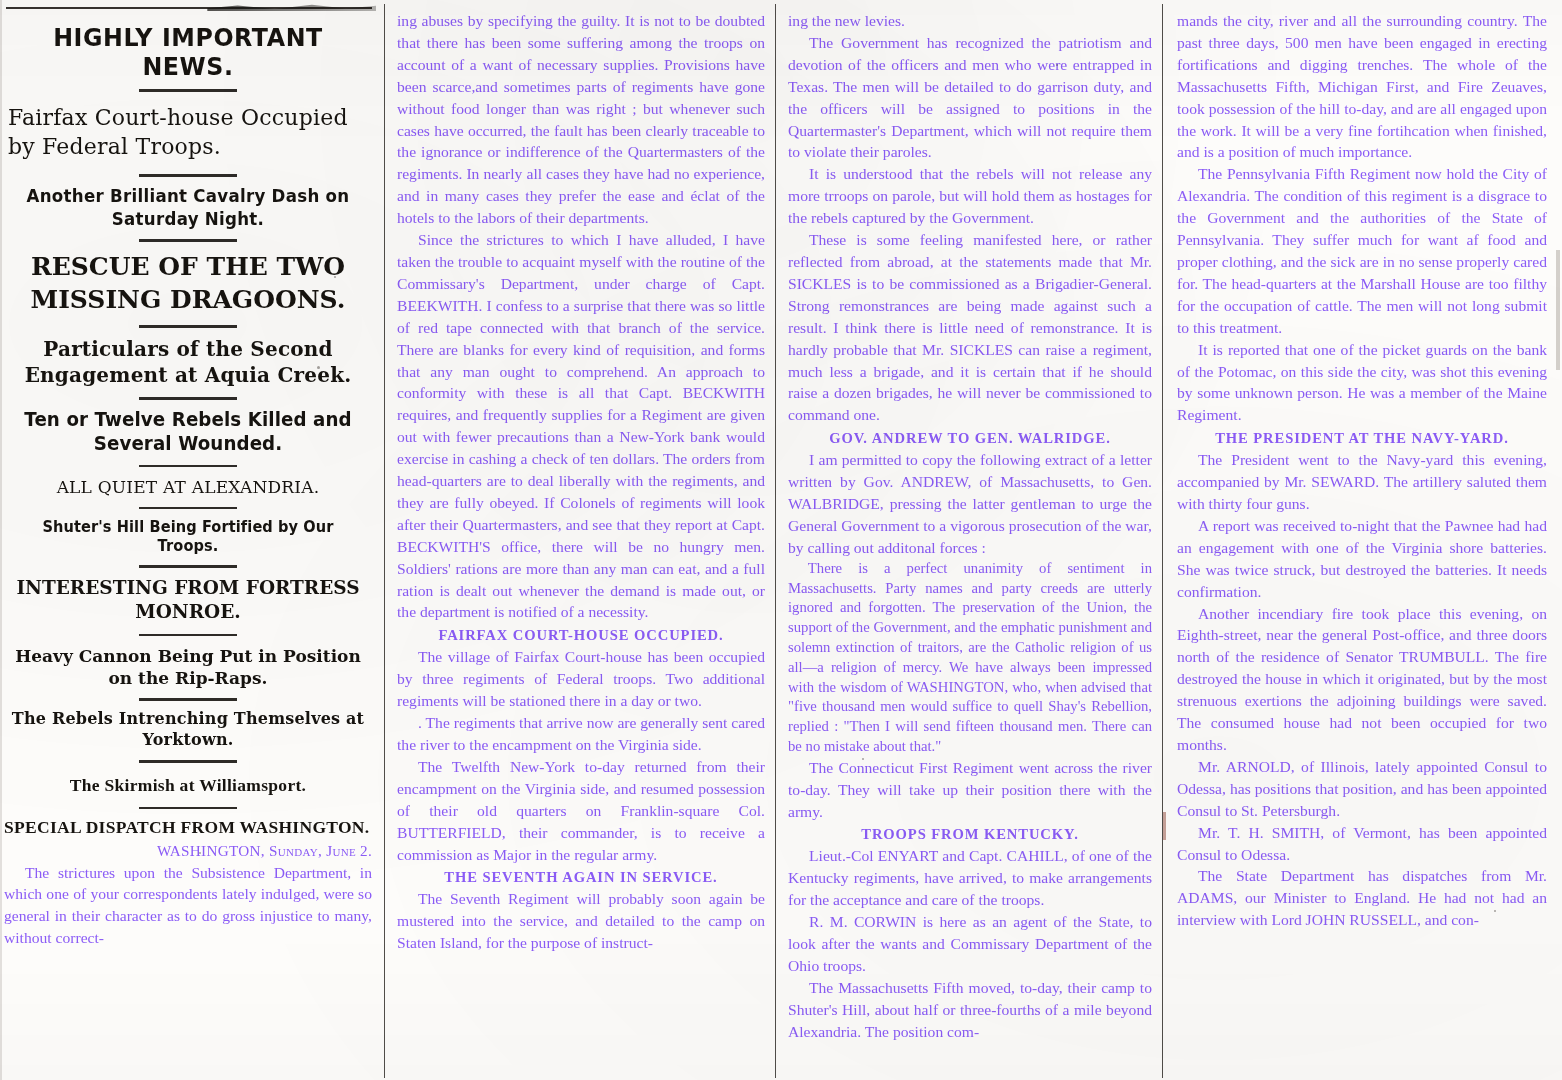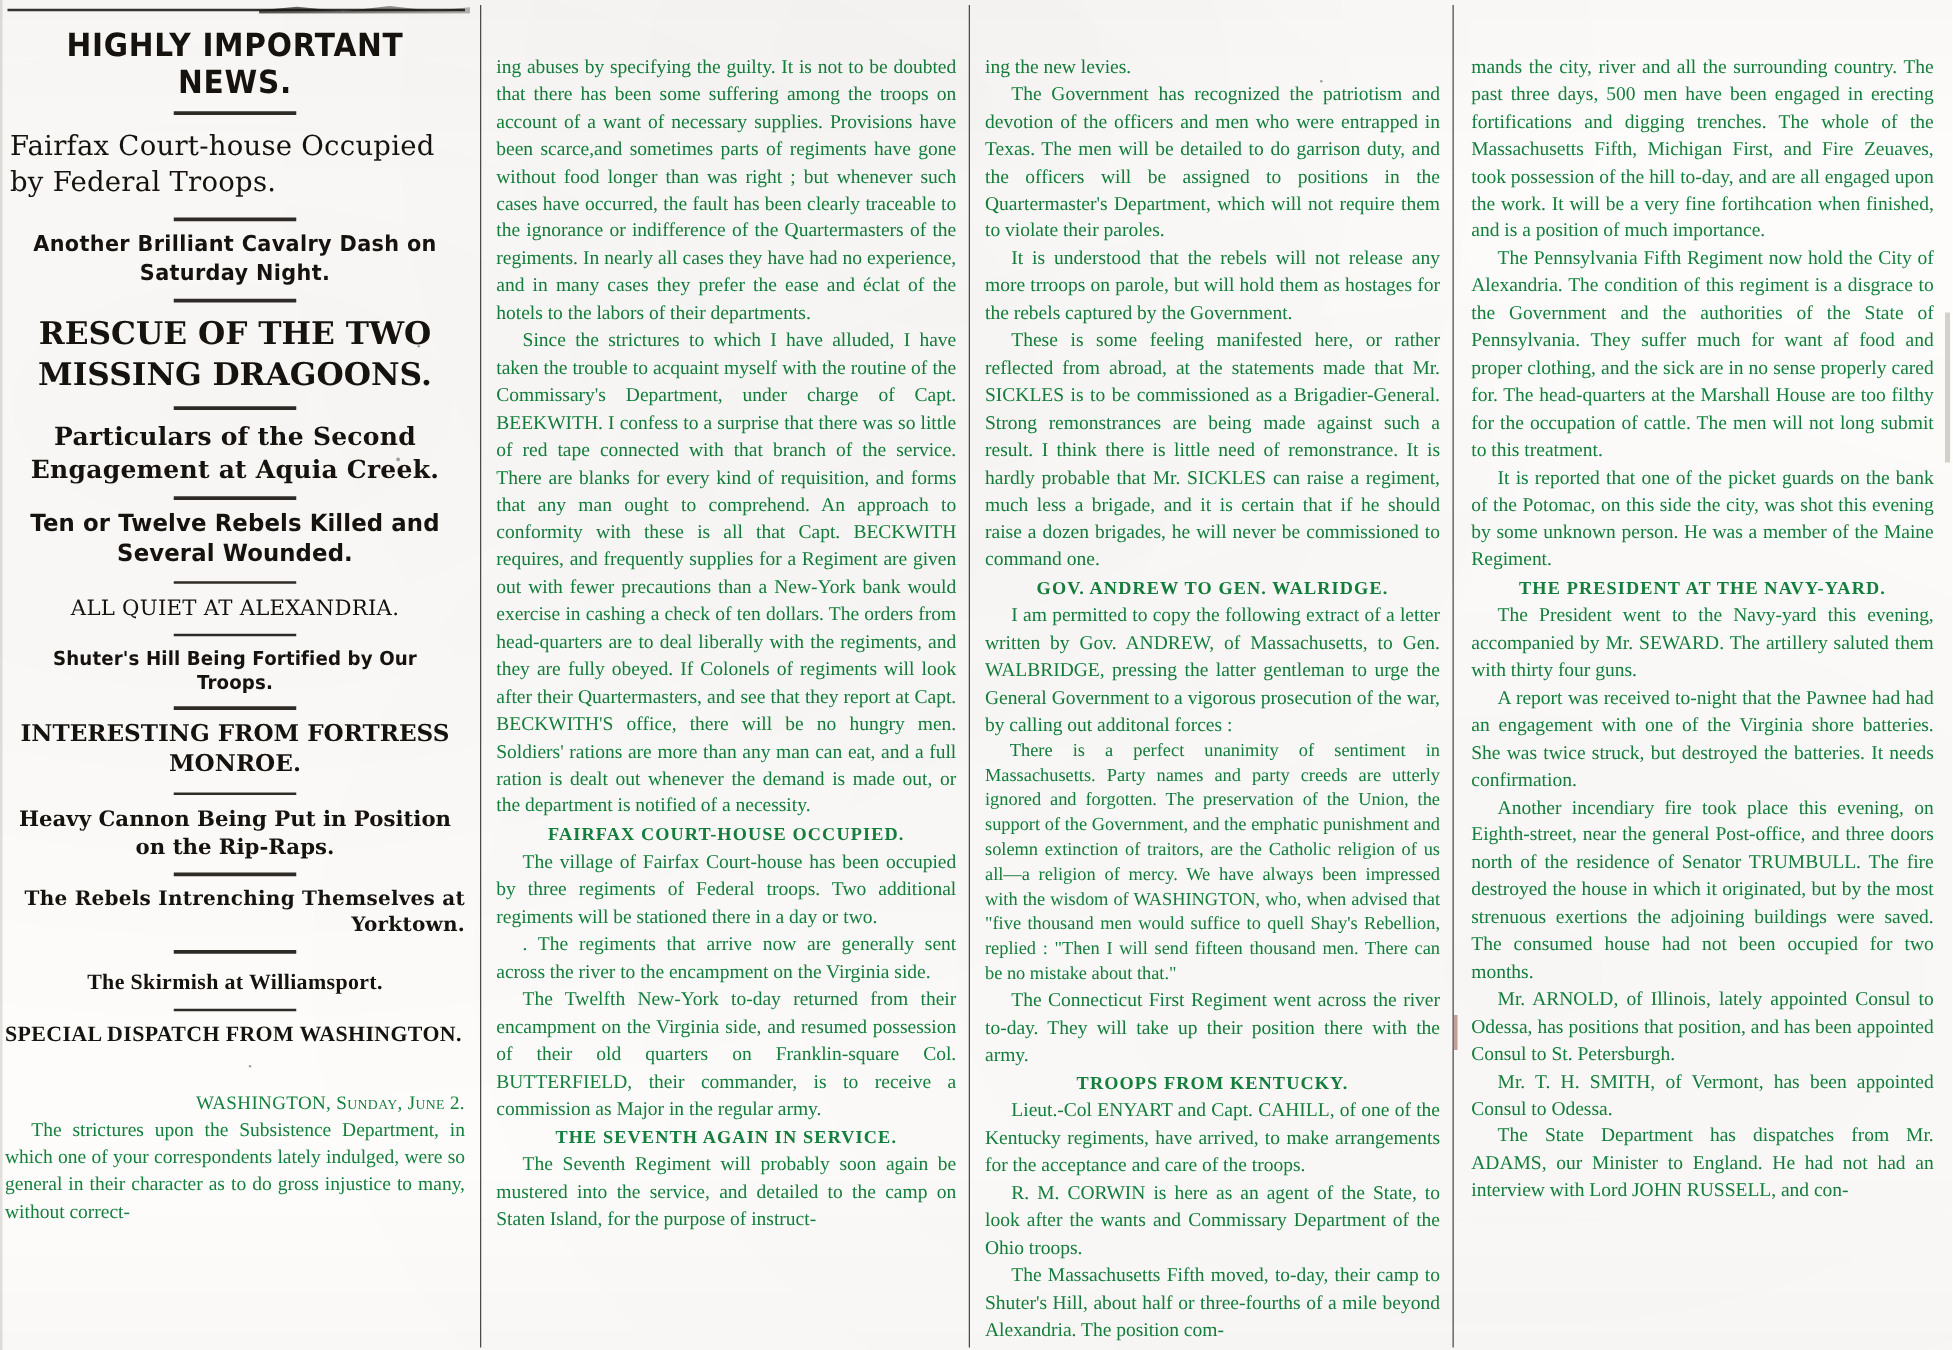--- a/index.html
+++ b/index.html
@@ -178,21 +178,21 @@
     line-height: 1.32;
     margin: 0;
     text-align: center;
   }
   .hl-11 {
     font-family: "DejaVu Serif", serif;
     font-weight: 700;
     font-size: 16px;
     line-height: 1.3;
     margin: 0;
-    text-align: right;
+    text-align: center;
     letter-spacing: .2px;
   }
   .hl-12 {
     font-family: "Liberation Serif", serif;
     font-weight: 700;
     font-size: 17.5px;
     line-height: 1.3;
     margin: 3px;
     text-align: center;
     letter-spacing: .3px;
@@ -217,23 +217,22 @@
   .dash.tight { height: 17px; }
   .dash.tight::before { top: 7px; }
 
   
   .body-text {
     font-family: "Liberation Serif", "DejaVu Serif", serif;
     font-size: 15.6px;
     line-height: 21.9px;
     text-align: justify;
     text-justify: inter-word;
-    color: #15803d;
+    color: #8b5cf6;
     hyphens: none;
-    margin-top: 33px;
   }
   .body-text p {
     margin: 0;
     text-indent: 1.35em;
   }
   .body-text p.noindent { text-indent: 0; }
 
   .dateline {
     font-variant: small-caps;
     text-align: right;
@@ -364,21 +363,21 @@
     <div class="col col-2">
       <div class="body-text">
 
         <p class="noindent">ing abuses by specifying the guilty. It is not to be doubted that there has been some suffering among the troops on account of a want of necessary supplies. Provisions have been scarce,and sometimes parts of regiments have gone without food longer than was right ; but whenever such cases have occurred, the fault has been clearly traceable to the ignorance or indifference of the Quartermasters of the regiments. In nearly all cases they have had no experience, and in many cases they prefer the ease and éclat of the hotels to the labors of their departments.</p>
 
         <p>Since the strictures to which I have alluded, I have taken the trouble to acquaint myself with the routine of the Commissary's Department, under charge of Capt. BEEKWITH. I confess to a surprise that there was so little of red tape connected with that branch of the service. There are blanks for every kind of requisition, and forms that any man ought to comprehend. An approach to conformity with these is all that Capt. BECKWITH requires, and frequently supplies for a Regiment are given out with fewer precautions than a New-York bank would exercise in cashing a check of ten dollars. The orders from head-quarters are to deal liberally with the regiments, and they are fully obeyed. If Colonels of regiments will look after their Quartermasters, and see that they report at Capt. BECKWITH'S office, there will be no hungry men. Soldiers' rations are more than any man can eat, and a full ration is dealt out whenever the demand is made out, or the department is notified of a necessity.</p>
 
         <div class="subhead">FAIRFAX COURT-HOUSE OCCUPIED.</div>
 
         <p>The village of Fairfax Court-house has been occupied by three regiments of Federal troops. Two additional regiments will be stationed there in a day or two.</p>
-        <p>. The regiments that arrive now are generally sent across the river to the encampment on the Virginia side.</p>
+        <p>. The regiments that arrive now are generally sent cared the river to the encampment on the Virginia side.</p>
         <p>The Twelfth New-York to-day returned from their encampment on the Virginia side, and resumed possession of their old quarters on Franklin-square Col. BUTTERFIELD, their commander, is to receive a commission as Major in the regular army.</p>
 
         <div class="subhead">THE SEVENTH AGAIN IN SERVICE.</div>
 
         <p>The Seventh Regiment will probably soon again be mustered into the service, and detailed to the camp on Staten Island, for the purpose of instruct-</p>
       </div>
     </div>
 
     <div class="col-rule"></div>
 

